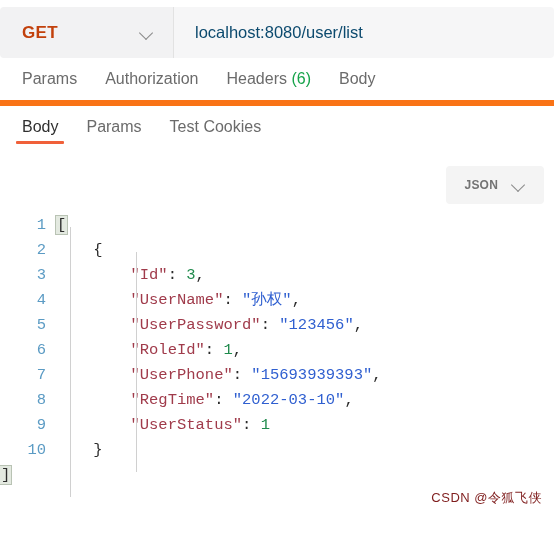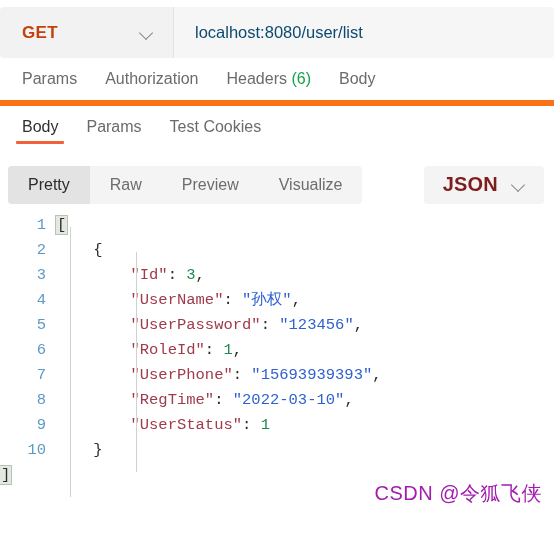--- a/index.html
+++ b/index.html
@@ -160,22 +160,22 @@
     align-items: center;
     gap: 14px;
     background: #f4f4f4;
     border-radius: 4px;
     height: 38px;
     padding: 0 17px 0 19px;
     box-sizing: border-box;
     cursor: pointer;
   }
   .fmt-label {
-    font-size: 20px;
-    color: #7f1d1d;
+    font-size: 12px;
+    color: #737373;
     font-weight: bold;
     letter-spacing: .2px;
   }
 
   
   .code-wrap {
     position: relative;
     height: 308px;
     overflow: hidden;
     padding-top: 6px;
@@ -223,22 +223,22 @@
     width: 1px;
     background: #d0d0d0;
   }
   .guide-1 { left: 70px;  top: 20px;  height: 270px; }
   .guide-2 { left: 136px; top: 45px;  height: 220px; }
 
   .watermark {
     position: absolute;
     right: 12px;
     bottom: 8px;
-    font-size: 20px;
-    color: #a21caf;
+    font-size: 13px;
+    color: #7f1d1d;
     letter-spacing: .5px;
     font-family: "Liberation Sans", sans-serif;
   }
 </style>
 </head>
 <body>
 
 <div class="url-bar">
   <div class="method-select">
     <span class="method-label">GET</span>
@@ -255,26 +255,20 @@
     <div class="req-tab"><span>Body</span></div>
   </div>
 
 <div class="res-tabs" id="res-tabs">
     <div class="res-tab active"><span>Body</span></div>
     <div class="res-tab"><span>Params</span></div>
     <div class="res-tab"><span>Test Cookies</span></div>
   </div>
 
 <div class="view-row">
-  <div class="seg-group" id="seg-group">
-      <div class="seg active">Pretty</div>
-      <div class="seg">Raw</div>
-      <div class="seg">Preview</div>
-      <div class="seg">Visualize</div>
-    </div>
   <div class="spacer"></div>
   <div class="fmt-select">
     <span class="fmt-label">JSON</span>
     <span class="chev"></span>
   </div>
 </div>
 
 <div class="code-wrap">
   <div class="guide guide-1"></div>
   <div class="guide guide-2"></div>

